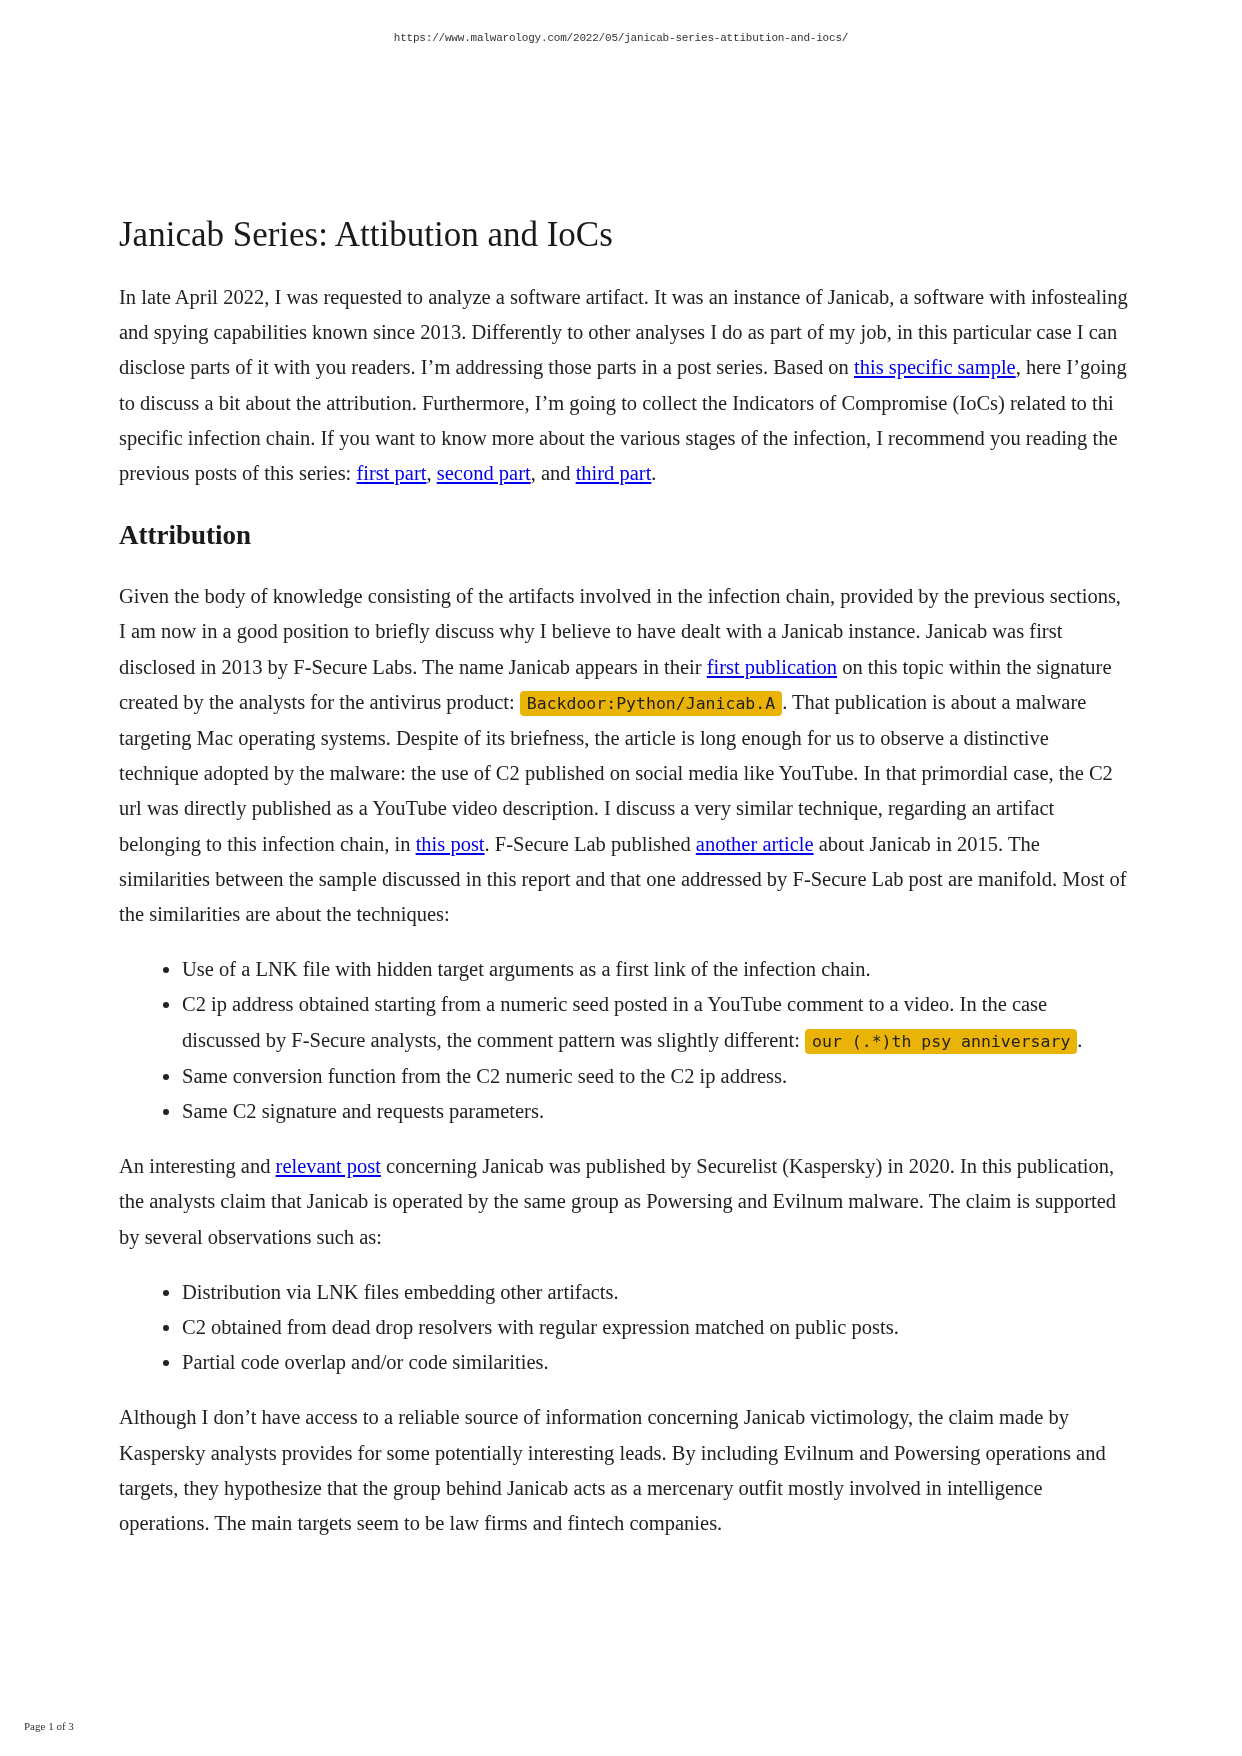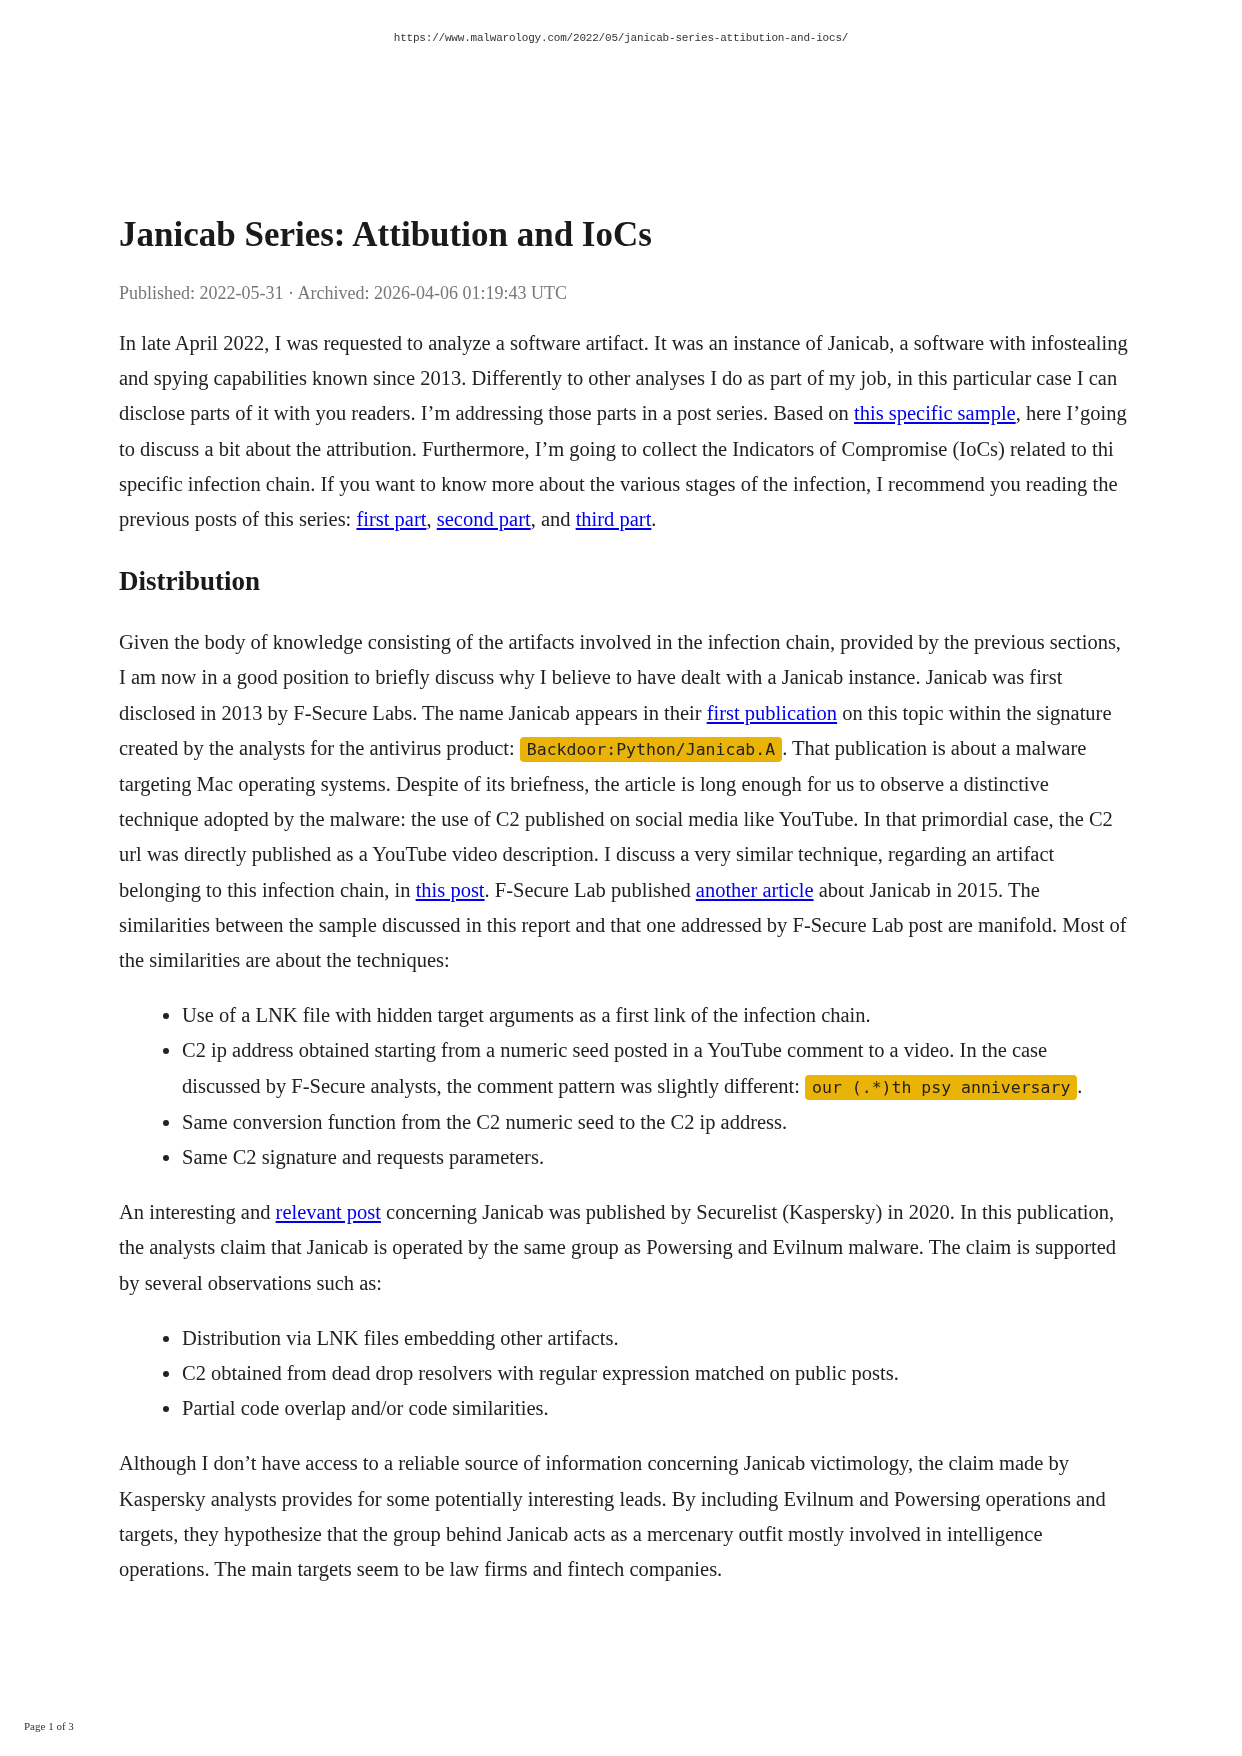--- a/index.html
+++ b/index.html
@@ -35,21 +35,21 @@
   }
   .content {
     position: absolute;
     left: 119px;
     top: 210px;
     width: 1010px;
   }
   h1 {
     font-family: "Liberation Serif", "DejaVu Serif", serif;
     font-size: 35px;
-    font-weight: bold;
+    font-weight: normal;
     margin: 0 0 0 0;
     line-height: 50px;
     color: #1a1a1a;
   }
   .meta {
     margin-top: 20px;
     font-size: 18px;
     color: #777777;
     line-height: 26px;
   }
@@ -89,25 +89,24 @@
   ul li { margin: 0; padding-left: 0; }
   p.after-list { margin-top: 20px; }
 </style>
 </head>
 <body>
 
 <div class="print-url">https://www.malwarology.com/2022/05/janicab-series-attibution-and-iocs/</div>
 
 <main class="content">
   <h1>Janicab Series: Attibution and IoCs</h1>
-  <div class="meta">Published: 2022-05-31 · Archived: 2026-04-06 01:19:43 UTC</div>
 
   <p class="intro"><span>In late April 2022, I was requested to analyze a software artifact. It was an instance of Janicab, a software with infostealing and spying capabilities known since 2013. Differently to other analyses I do as part of my job, in this particular case I can disclose parts of it with you readers. I’m addressing those parts in a post series. Based on </span><a>this specific sample</a><span>, here I’going to discuss a bit about the attribution. Furthermore, I’m going to collect the Indicators of Compromise (IoCs) related to thi specific infection chain. If you want to know more about the various stages of the infection, I recommend you reading the previous posts of this series: </span><a>first part</a><span>, </span><a>second part</a><span>, and </span><a>third part</a><span>.</span></p>
 
-  <h2>Distribution</h2>
+  <h2>Attribution</h2>
 
   <p class="after-h2"><span>Given the body of knowledge consisting of the artifacts involved in the infection chain, provided by the previous sections, I am now in a good position to briefly discuss why I believe to have dealt with a Janicab instance. Janicab was first disclosed in 2013 by F-Secure Labs. The name Janicab appears in their </span><a>first publication</a><span> on this topic within the signature created by the analysts for the antivirus product: </span><code>Backdoor:Python/Janicab.A</code><span>. That publication is about a malware targeting Mac operating systems. Despite of its briefness, the article is long enough for us to observe a distinctive technique adopted by the malware: the use of C2 published on social media like YouTube. In that primordial case, the C2 url was directly published as a YouTube video description. I discuss a very similar technique, regarding an artifact belonging to this infection chain, in </span><a>this post</a><span>. F-Secure Lab published </span><a>another article</a><span> about Janicab in 2015. The similarities between the sample discussed in this report and that one addressed by F-Secure Lab post are manifold. Most of the similarities are about the techniques:</span></p>
 
   <ul>
     <li><span>Use of a LNK file with hidden target arguments as a first link of the infection chain.</span></li>
     <li><span>C2 ip address obtained starting from a numeric seed posted in a YouTube comment to a video. In the case discussed by F-Secure analysts, the comment pattern was slightly different: </span><code>our (.*)th psy anniversary</code><span>.</span></li>
     <li><span>Same conversion function from the C2 numeric seed to the C2 ip address.</span></li>
     <li><span>Same C2 signature and requests parameters.</span></li>
   </ul>
 

